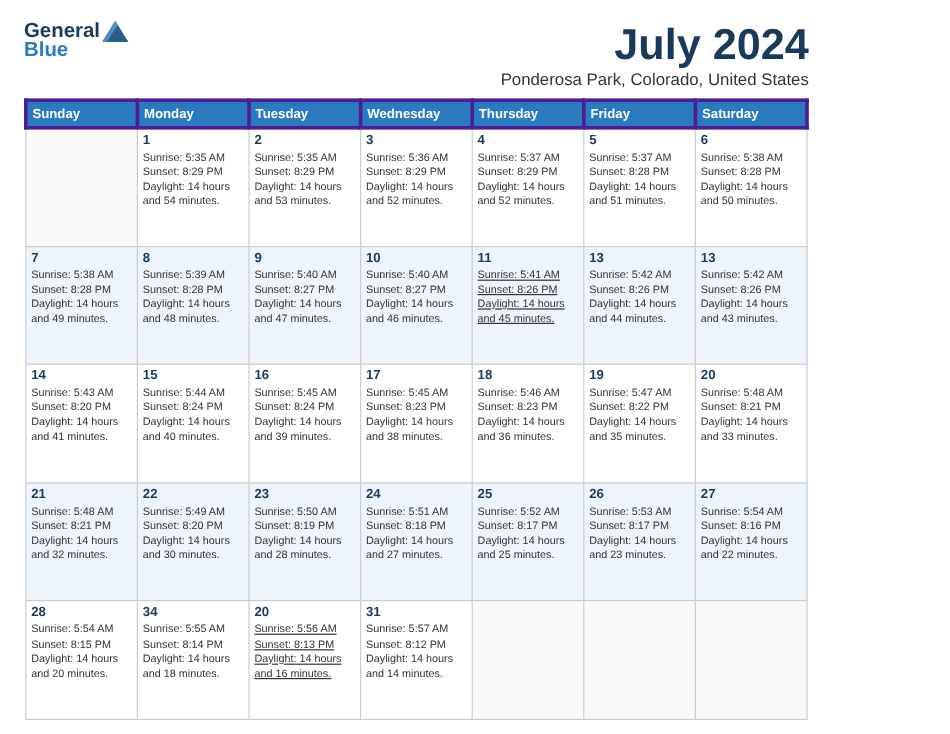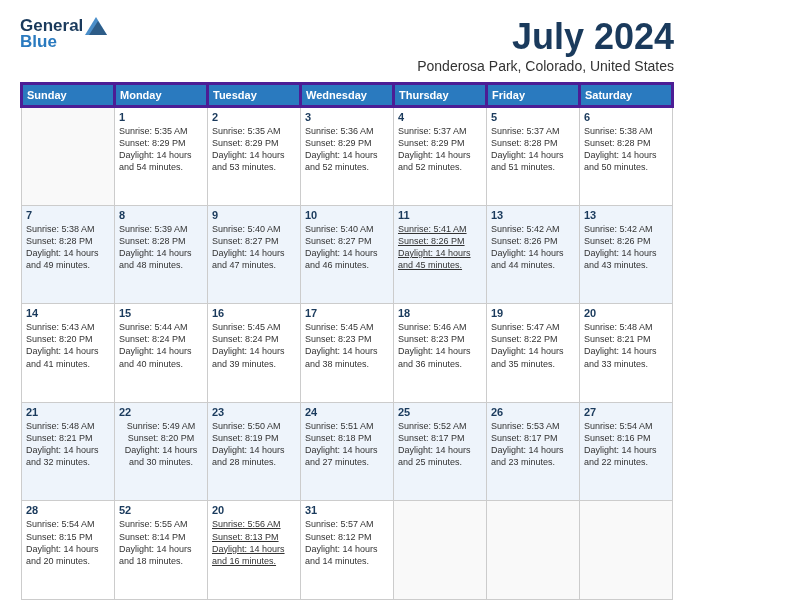--- a/index.html
+++ b/index.html
@@ -269,21 +269,21 @@
         <tr class="row-alt">
           <td>
             <span class="day-num">21</span>
             <div class="cell-text" style="white-space: pre-line;">Sunrise: 5:48 AM
 Sunset: 8:21 PM
 Daylight: 14 hours
 and 32 minutes.</div>
           </td>
           <td>
             <span class="day-num">22</span>
-            <div class="cell-text" style="white-space: pre-line; text-align: center;">Sunrise: 5:49 AM
+            <div class="cell-text" style="white-space: pre-line;">Sunrise: 5:49 AM
 Sunset: 8:20 PM
 Daylight: 14 hours
 and 30 minutes.</div>
           </td>
           <td>
             <span class="day-num">23</span>
             <div class="cell-text" style="white-space: pre-line;">Sunrise: 5:50 AM
 Sunset: 8:19 PM
 Daylight: 14 hours
 and 28 minutes.</div>
@@ -319,21 +319,21 @@
         </tr>
         <tr>
           <td>
             <span class="day-num">28</span>
             <div class="cell-text" style="white-space: pre-line;">Sunrise: 5:54 AM
 Sunset: 8:15 PM
 Daylight: 14 hours
 and 20 minutes.</div>
           </td>
           <td>
-            <span class="day-num">52</span>
+            <span class="day-num">34</span>
             <div class="cell-text" style="white-space: pre-line;">Sunrise: 5:55 AM
 Sunset: 8:14 PM
 Daylight: 14 hours
 and 18 minutes.</div>
           </td>
           <td>
             <span class="day-num">20</span>
             <div class="cell-text" style="white-space: pre-line; text-decoration: underline;">Sunrise: 5:56 AM
 Sunset: 8:13 PM
 Daylight: 14 hours

